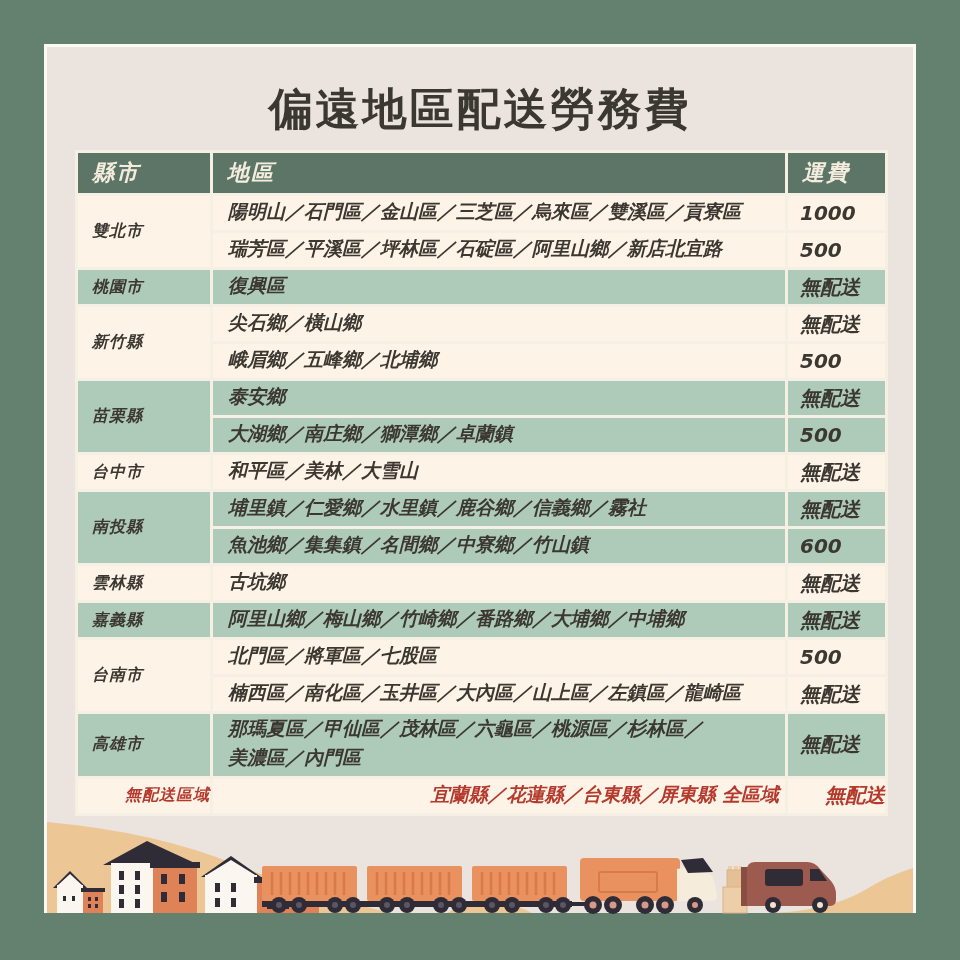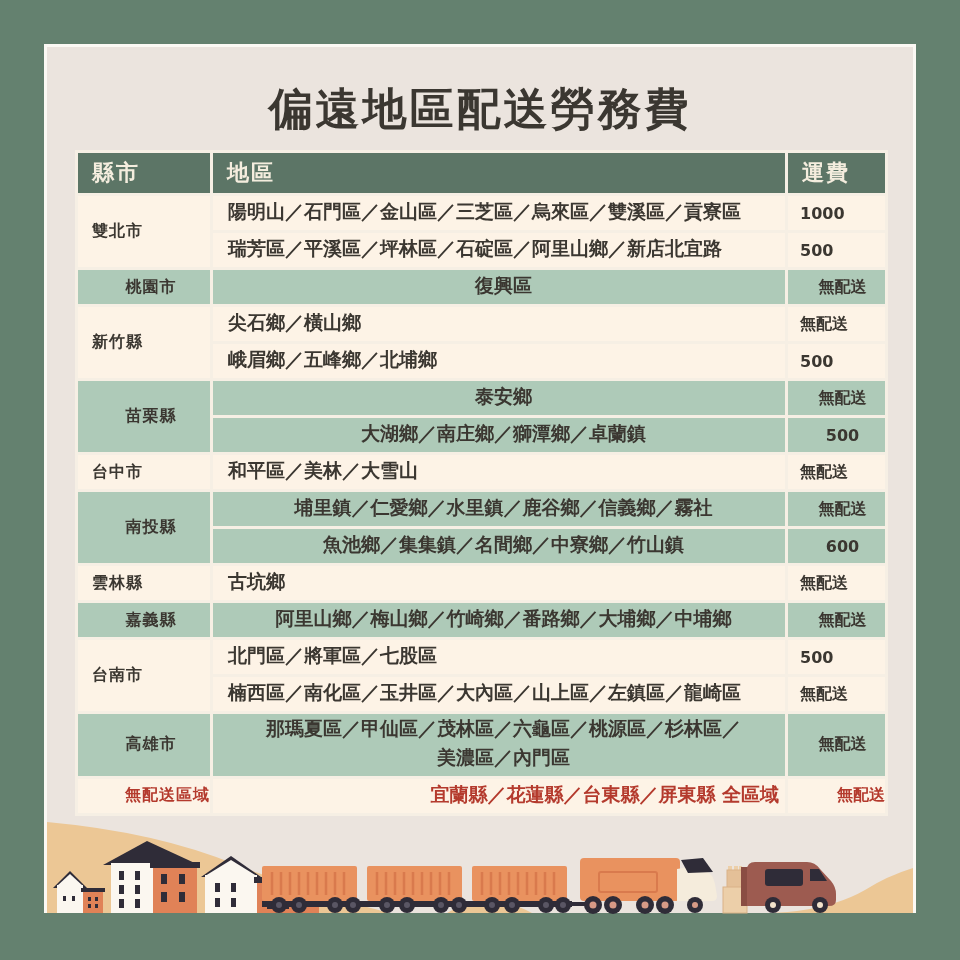--- a/index.html
+++ b/index.html
@@ -16,42 +16,42 @@
     border-bottom:none;
   }
   .title{
     position:absolute;left:0;top:80px;width:100%;
     text-align:center;
     font-size:44px;font-weight:800;letter-spacing:3px;
     color:var(--text_dark,#38342f);
   }
   table.fees{
     position:absolute;left:75px;top:150px;width:810px;
-    border-collapse:collapse;table-layout:fixed;
+    border-collapse:collapse;table-layout:fixed;font-style:italic;
   }
   table.fees col.c-county{width:135px;}
   table.fees col.c-area{width:575px;}
   table.fees col.c-fee{width:100px;}
   table.fees th,table.fees td{
     border:3px solid var(--grid_line,#f6efe4);
     vertical-align:middle;text-align:left;
     color:var(--text_dark,#3b3731);
   }
   table.fees th{
     height:40px;background:var(--header_green,#5c7566);
     color:var(--header_text,#f4edde);
     font-size:22px;font-weight:700;letter-spacing:2px;
     padding:0 0 0 14px;
   }
   td.cell-county{font-size:16px;font-weight:700;letter-spacing:1px;padding:0 0 0 14px;}
   td.cell-area{font-size:19px;font-weight:600;padding:0 6px 3px 15px;white-space:pre-line;line-height:1.55;}
-  td.cell-fee{font-size:16px;font-weight:600;padding:0 0 0 12px;}
+  td.cell-fee{font-size:20px;font-weight:600;padding:0 0 0 12px;}
   tr.sub{height:37px;}
   tr.tone-cream td{background:var(--row_cream,#fdf3e6);}
-  tr.tone-green td{background:var(--row_green,#aecab8);text-align:center;}
+  tr.tone-green td{background:var(--row_green,#aecab8);}
   tr.hl td{color:var(--text_red,#b43a2d);text-align:right;}
   .scene{position:absolute;left:47px;top:770px;width:866px;height:190px;}
 </style>
 </head>
 <body>
 
 <div class="panel"></div>
 
 <div class="title">偏遠地區配送勞務費</div>
 

